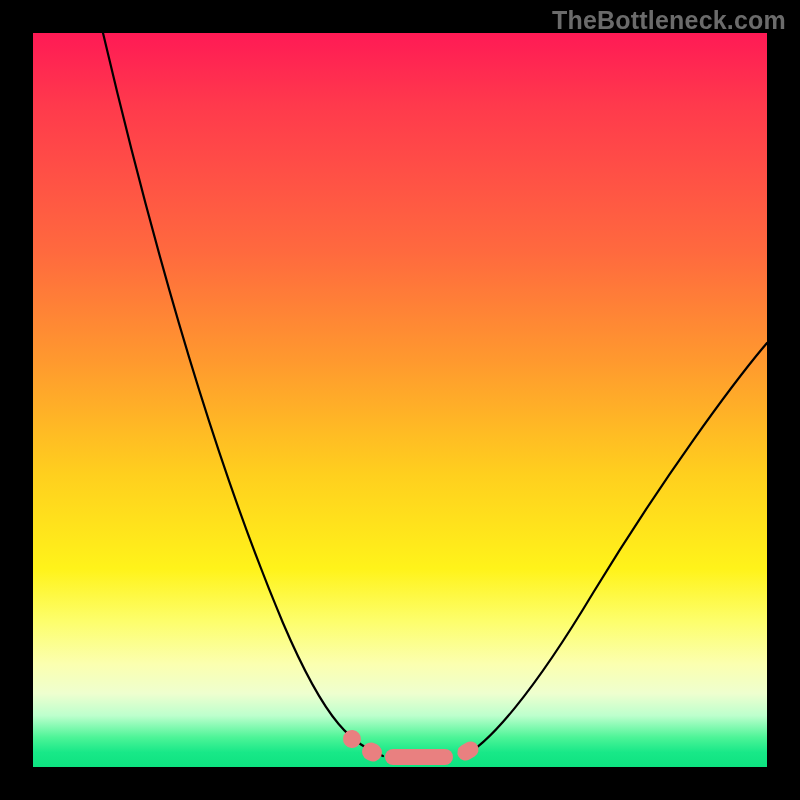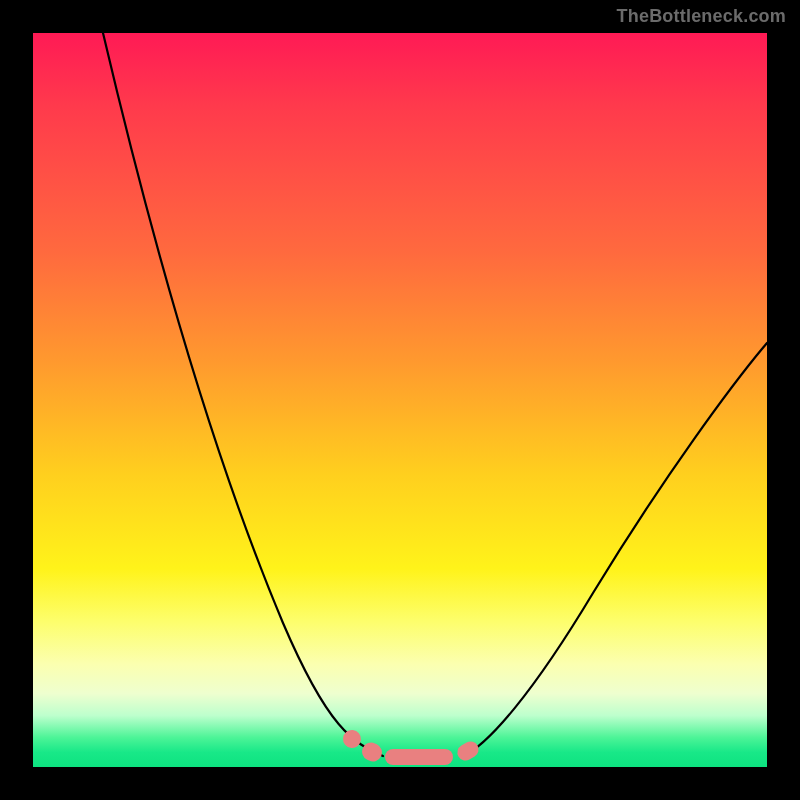--- a/index.html
+++ b/index.html
@@ -41,21 +41,21 @@
       #bdffcd 93%,
       #4cf497 96%,
       #18e888 98%,
       #0de380 100%
     );
   }
   .watermark {
     position: absolute;
     top: 6px;
     right: 14px;
-    font-size: 18px;
+    font-size: 25px;
     font-weight: 600;
     color: #6b6b6b;
     letter-spacing: 0.2px;
     user-select: none;
   }
   svg.curves {
     position: absolute;
     top: 0;
     left: 0;
     width: 734px;

